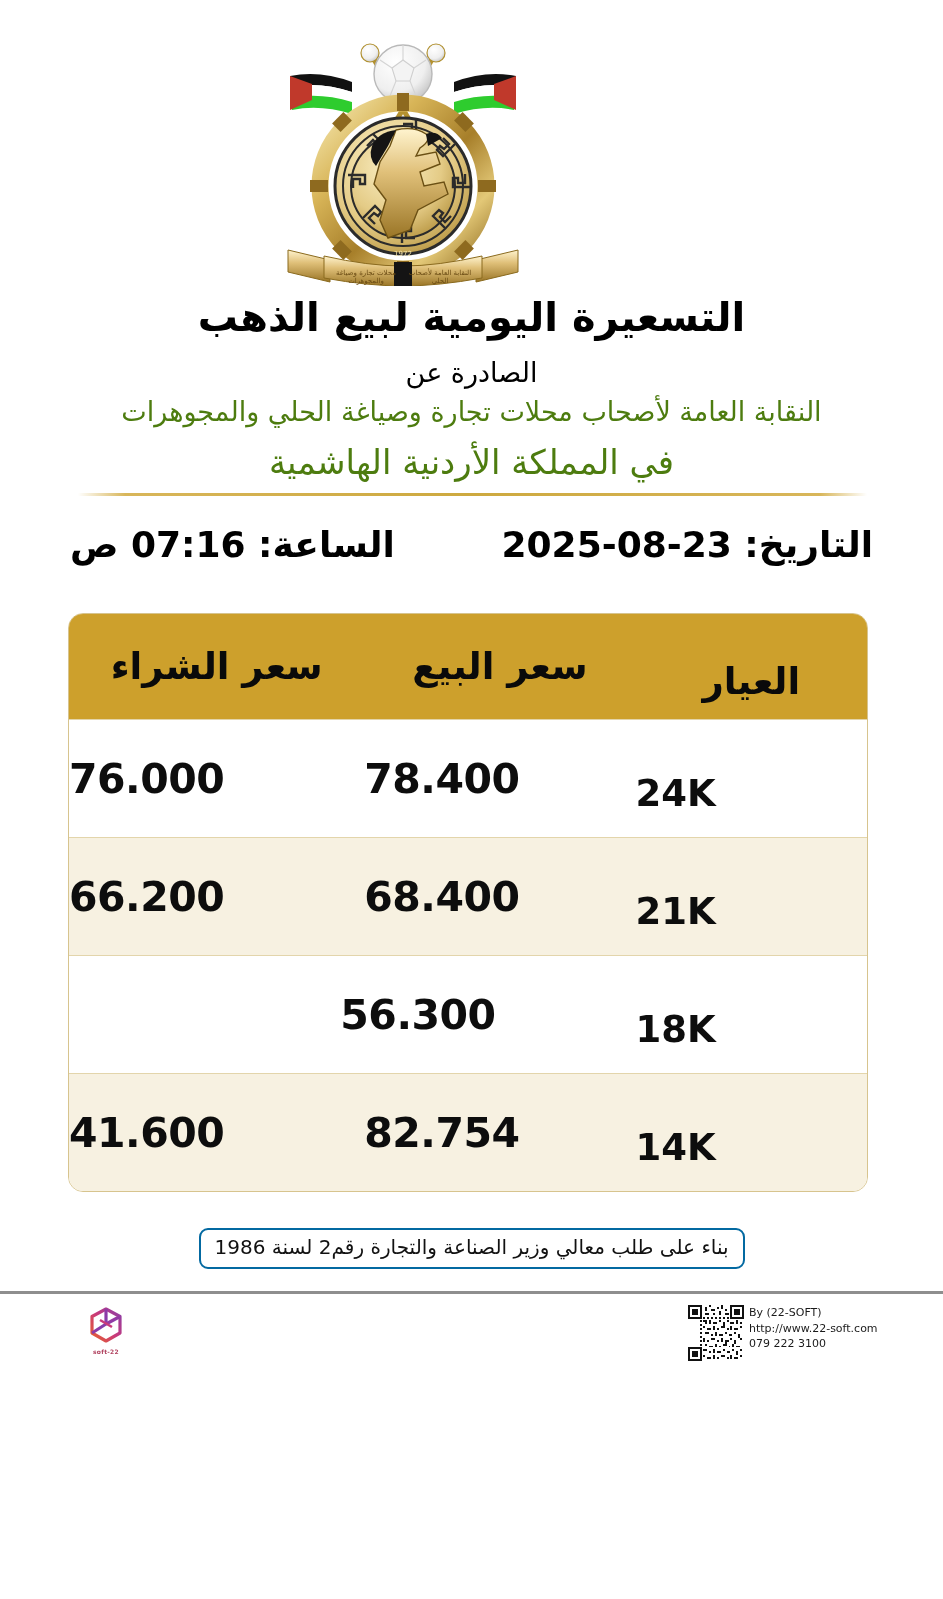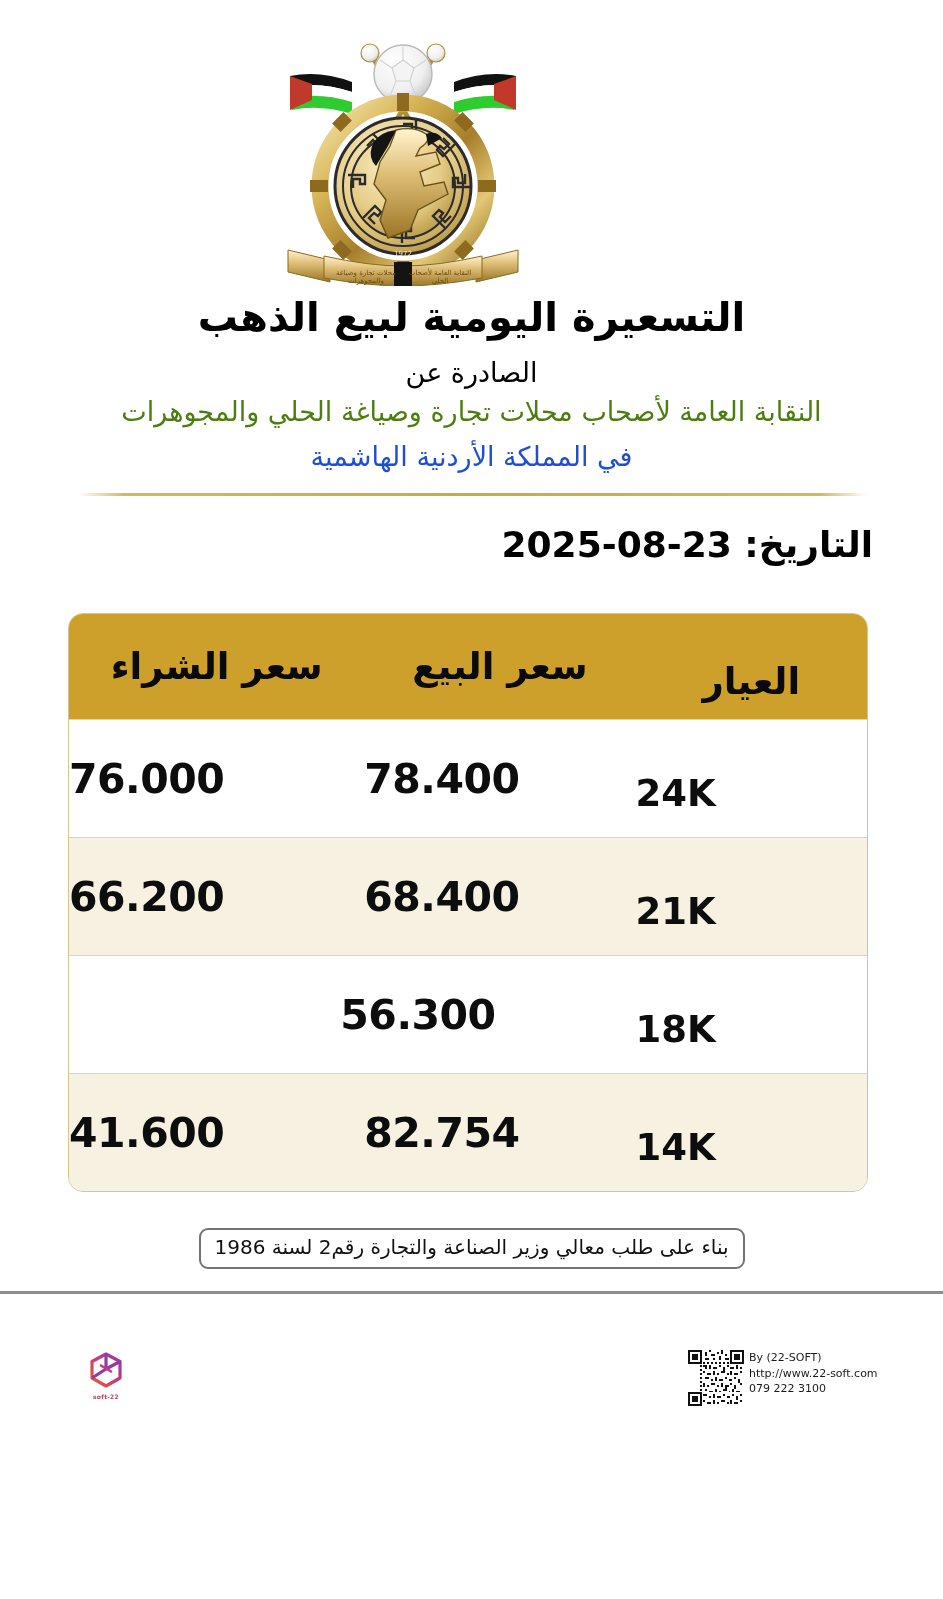--- a/index.html
+++ b/index.html
@@ -56,23 +56,23 @@
     line-height: 1.42;
     margin-top: 11px;
   }
   .sub-line-2 {
     font-size: 27px;
     font-weight: 400;
     color: #4d7c0f;
     line-height: 1.42;
   }
   .sub-line-3 {
-    font-size: 27px;
+    font-size: 34px;
     font-weight: 400;
-    color: #1d4ed8;
+    color: #4d7c0f;
     line-height: 1.42;
     margin-top: 7px;
   }
 
   
   .gold-rule {
     position: absolute;
     top: 493px;
     left: 78px;
     width: 789px;
@@ -149,21 +149,21 @@
   }
   .td.karat { font-size: 37px; }
   .td.price { font-size: 41px; letter-spacing: -0.5px; }
 
   
   .note-box {
     position: absolute;
     top: 1228px;
     left: 50%;
     transform: translateX(-50%);
-    border: 2px solid #737373;
+    border: 2px solid #0369a1;
     border-radius: 9px;
     padding: 5px 14px 7px 14px;
     background: #fff;
   }
   .note-text {
     font-size: 20px;
     font-weight: 400;
     color: #111;
     white-space: nowrap;
     line-height: 1.25;
@@ -173,21 +173,21 @@
   .footer-rule {
     position: absolute;
     top: 1291px;
     left: 0;
     width: 943px;
     height: 3px;
     background: #8e8e8e;
   }
   .footer {
     position: absolute;
-    top: 1344px;
+    top: 1299px;
     left: 0;
     width: 943px;
     height: 72px;
   }
   .brand-cube {
     position: absolute;
     left: 83px;
     top: 8px;
     width: 46px;
     text-align: center;
@@ -343,20 +343,21 @@
     <div class="main-title">التسعيرة اليومية لبيع الذهب</div>
     <div class="sub-line-1">الصادرة عن</div>
     <div class="sub-line-2">النقابة العامة لأصحاب محلات تجارة وصياغة الحلي والمجوهرات</div>
     <div class="sub-line-3">في المملكة الأردنية الهاشمية</div>
   </div>
 
   <div class="gold-rule"></div>
 
   <div class="date-row">
     <div class="date-cell">التاريخ: 23-08-2025</div>
+    <div class="time-cell">الساعة: 07:16 ص</div>
   </div>
 
   <div class="price-table">
 
     <div class="thead">
       <div class="th col-karat">العيار</div>
       <div class="th col-sell">سعر البيع</div>
       <div class="th col-buy">سعر الشراء</div>
     </div>
 

